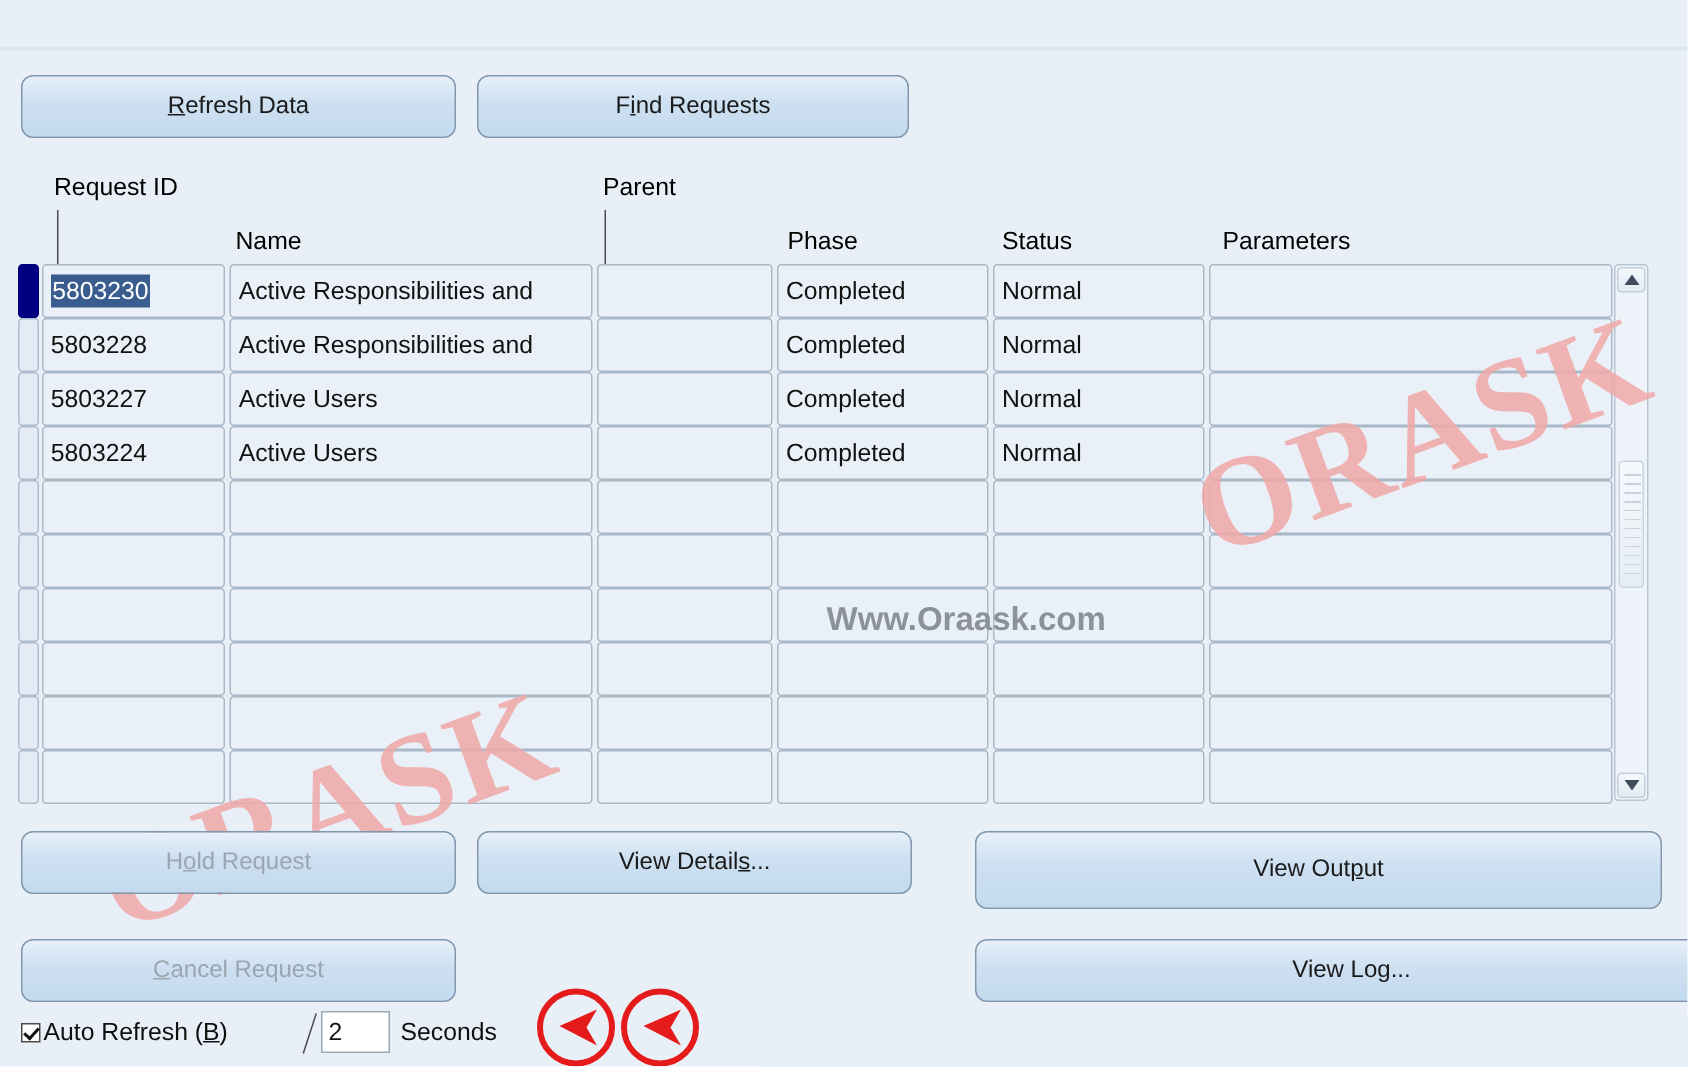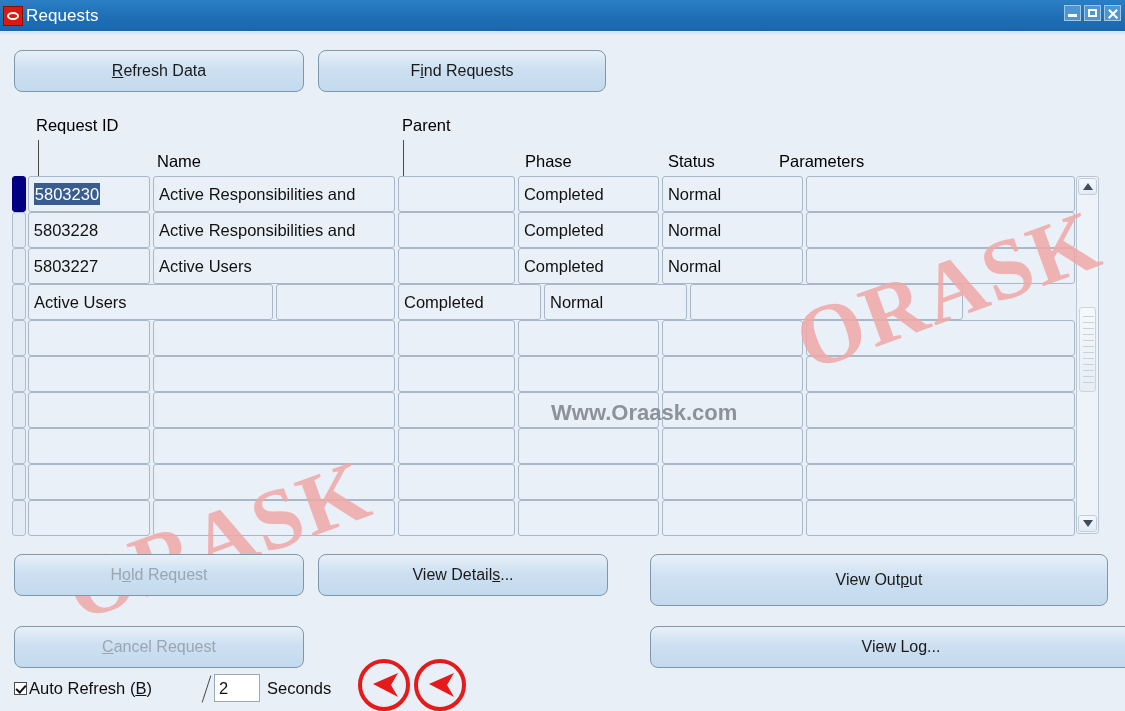--- a/index.html
+++ b/index.html
@@ -294,38 +294,20 @@
     left: 0; top: 31px;
     width: 1125px; height: 3px;
     background: #dde7f1;
   }
 </style>
 </head>
 <body>
 
 <div id="app">
 
-  <div class="titlebar">
-    <div class="win-icon">
-      <div class="oval"></div>
-    </div>
-    <div class="win-title">Requests</div>
-    <div class="win-buttons">
-      <div class="win-btn">
-          <span class="g-min"></span>
-        </div>
-      <div class="win-btn">
-          <span class="g-max"></span>
-        </div>
-      <div class="win-btn">
-          <span class="g-close-a"></span>
-          <span class="g-close-b"></span>
-        </div>
-    </div>
-  </div>
   <div class="sep"></div>
 
   <div class="btn" style="left:14px; top:50px; width:290px; height:42px;">
     <span></span>
       <u>R</u>
       <span>efresh Data</span>
   </div>
   <div class="btn" style="left:318px; top:50px; width:288px; height:42px;">
     <span>F</span>
       <u>i</u>
@@ -335,21 +317,21 @@
   <div class="colhdr" style="left:36px; top:116px;">Request ID</div>
   <div class="hdr-tick" style="left:38px; top:140px; height:36px;"></div>
 
   <div class="colhdr" style="left:157px; top:152px;text-align:right;">Name</div>
 
   <div class="colhdr" style="left:402px; top:116px;">Parent</div>
   <div class="hdr-tick" style="left:403px; top:140px; height:36px;"></div>
 
   <div class="colhdr" style="left:525px; top:152px;">Phase</div>
   <div class="colhdr" style="left:668px; top:152px;">Status</div>
-  <div class="colhdr" style="left:779px; top:152px;">Parameters</div>
+  <div class="colhdr" style="left:815px; top:152px;">Parameters</div>
 
   <div class="grid" id="grid-body">
       <div class="row" style="top: 0px;">
         <div class="rowsel active"></div>
         <div class="cell c-id">
           <span class="sel">5803230</span>
         </div>
         <div class="cell c-name">Active Responsibilities and</div>
         <div class="cell c-par"></div>
         <div class="cell c-phase">Completed</div>
@@ -369,20 +351,21 @@
         <div class="rowsel"></div>
         <div class="cell c-id">5803227</div>
         <div class="cell c-name">Active Users</div>
         <div class="cell c-par"></div>
         <div class="cell c-phase">Completed</div>
         <div class="cell c-stat">Normal</div>
         <div class="cell c-param"></div>
       </div>
       <div class="row" style="top: 108px;">
         <div class="rowsel"></div>
+        <div class="cell c-id">5803224</div>
         <div class="cell c-name">Active Users</div>
         <div class="cell c-par"></div>
         <div class="cell c-phase">Completed</div>
         <div class="cell c-stat">Normal</div>
         <div class="cell c-param"></div>
       </div>
       <div class="row" style="top: 144px;">
         <div class="rowsel"></div>
         <div class="cell c-id"></div>
         <div class="cell c-name"></div>

